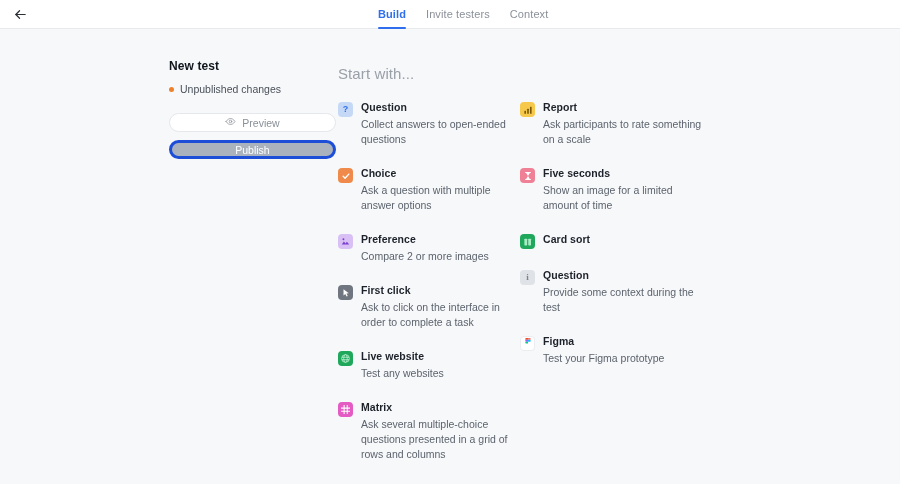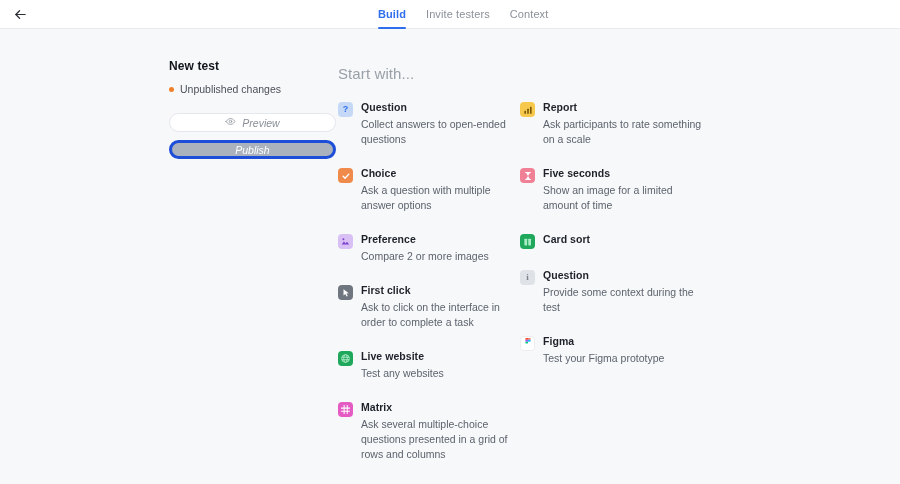--- a/index.html
+++ b/index.html
@@ -112,21 +112,20 @@
     border-radius: 10px;
     box-sizing: border-box;
     display: flex;
     align-items: center;
     justify-content: center;
     gap: 6px;
     font-size: 10.5px;
     cursor: pointer;
     margin-bottom: 8px;
     user-select: none;
-    font-style: italic;
   }
   .btn-preview {
     background: #ffffff;
     border: 1px solid #e4e7ec;
     color: #8a9099;
   }
   .btn-preview .eye { display: block; }
   .btn-publish {
     background: #aab2bd;
     color: #ffffff;

